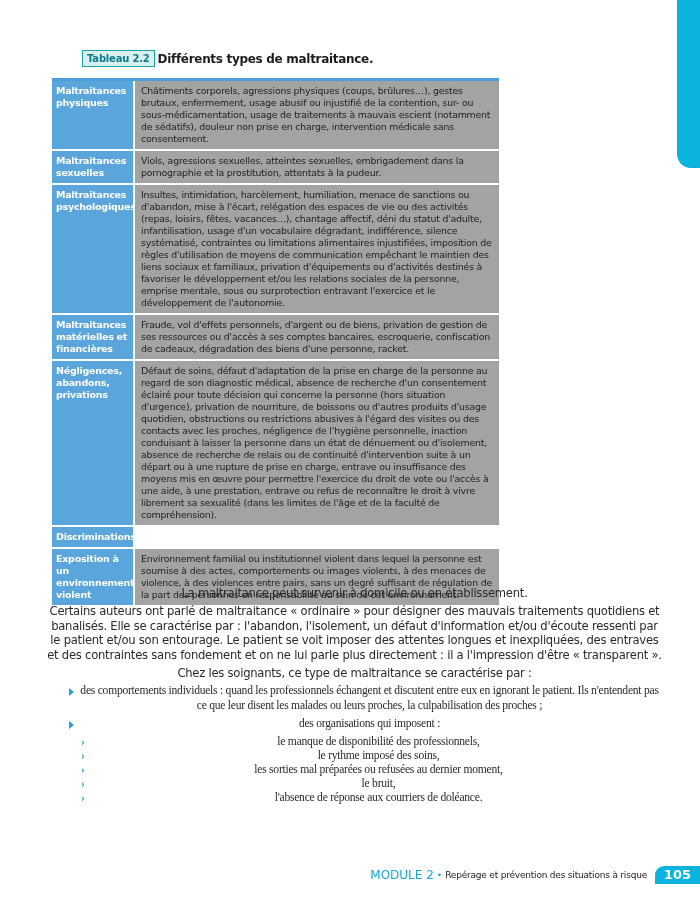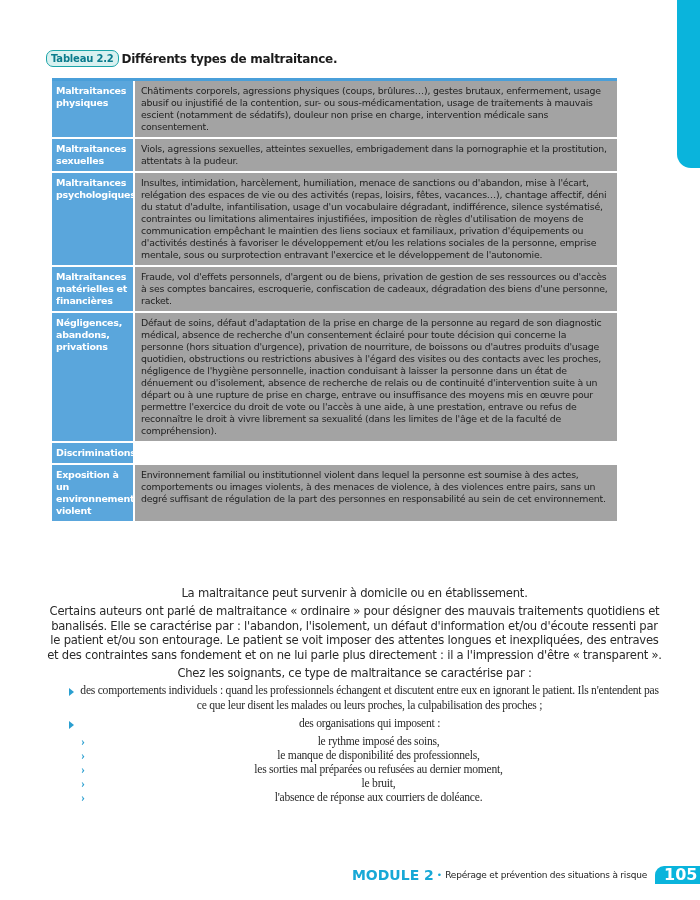--- a/index.html
+++ b/index.html
@@ -7,26 +7,26 @@
   body { position: relative; font-family: "DejaVu Sans", sans-serif; color: #222; }
 
   .side-tab {
     position: absolute; right: 0; top: 0; width: 23px; height: 168px;
     background: #0ab4dc; border-bottom-left-radius: 14px;
   }
 
   .caption { position: absolute; left: 46px; top: 50px; display: flex; align-items: center; }
   .caption-badge {
     font-family: "DejaVu Sans", sans-serif; font-size: 10px; font-weight: bold; color: #0a7b8c;
-    background: #d8f1f0; border: 1.5px solid #1aa4a8; border-radius: 7px;
-    padding: 1px 4px; line-height: 13px; letter-spacing: -0.2px;
+    background: #d8f1f0; border: 1.5px solid #1aa4a8; border-radius: 0;
+    padding: 1px 4px; line-height: 13px; letter-spacing: -0.2px; margin-left: 36px;
   }
   .caption-title { font-size: 12px; font-weight: bold; color: #1c1c1c; margin-left: 3px; letter-spacing: -0.3px; }
 
-  .table { position: absolute; left: 52px; top: 78px; width: 565px; }
+  .table { position: absolute; left: 52px; top: 78px; width: 447px; }
   .row { display: flex; border-top: 2px solid #ffffff; }
   .row:first-child { border-top: 3px solid #4a9fd9; }
   .row-head {
     width: 83px; flex-shrink: 0; background: #5aa6dc; color: #ffffff;
     font-size: 9.5px; font-weight: bold; line-height: 12px; padding: 4px 3px 4px 4px;
     letter-spacing: -0.25px; border-right: 2px solid #ffffff;
   }
   .row-body {
     flex: 1; background: #a3a3a3; color: #222; font-size: 9.4px; line-height: 12px;
     padding: 4px 6px 4px 6px; letter-spacing: -0.2px;
@@ -36,26 +36,26 @@
   .p { margin-bottom: 4px; }
   .bullets { margin-left: 23px; }
   .b1 { position: relative; padding-left: 7px; margin-bottom: 4px; font-family: Liberation Serif, serif; }
   .b1::before { content: ""; position: absolute; left: -1px; top: 4px; width: 0; height: 0;
     border-top: 4px solid transparent; border-bottom: 4px solid transparent; border-left: 5px solid #2a9fd0; }
   .sub { margin-left: 2px; margin-top: 3px; }
   .b2 { position: relative; padding-left: 16px; line-height: 14px; }
   .b2::before { content: "\203A"; position: absolute; left: 2px; top: -1px; color: #2a9fd0; font-weight: bold; font-size: 12px; }
 
   .footer { position: absolute; right: 0; top: 866px; display: flex; align-items: center; }
-  .footer-module { font-size: 14px; font-weight: bold; color: #17a8d6; letter-spacing: 0px; }
+  .footer-module { font-size: 12px; font-weight: normal; color: #17a8d6; letter-spacing: 0px; }
   .footer-dot { font-size: 9px; color: #17a8d6; margin: 0 3px; }
   .footer-title { font-size: 9px; color: #222; letter-spacing: -0.2px; }
   .page-num {
     margin-left: 8px; width: 45px; height: 18px; background: #0ab4dc; color: #fff;
-    font-size: 16px; font-weight: bold; padding-left: 9px; line-height: 18px;
+    font-size: 13px; font-weight: bold; padding-left: 9px; line-height: 18px;
     border-top-left-radius: 9px;
   }
 </style>
 </head>
 <body>
 
 <div class="side-tab"></div>
 
 <div class="caption">
   <span class="caption-badge">Tableau 2.2</span>
@@ -96,22 +96,22 @@
   <p class="p">La maltraitance peut survenir à domicile ou en établissement.</p>
   <p class="p">Certains auteurs ont parlé de maltraitance « ordinaire » pour désigner des mauvais traitements quotidiens et banalisés. Elle se caractérise par : l'abandon, l'isolement, un défaut d'information et/ou d'écoute ressenti par le patient et/ou son entourage. Le patient se voit imposer des attentes longues et inexpliquées, des entraves et des contraintes sans fondement et on ne lui parle plus directement : il a l'impression d'être « transparent ».</p>
   <p class="p">Chez les soignants, ce type de maltraitance se caractérise par :</p>
   <div class="bullets">
     <div class="b1">
       <span>des comportements individuels : quand les professionnels échangent et discutent entre eux en ignorant le patient. Ils n'entendent pas ce que leur disent les malades ou leurs proches, la culpabilisation des proches ;</span>
     </div>
     <div class="b1">
       <span>des organisations qui imposent :</span>
       <div class="sub">
+        <div class="b2">le manque de disponibilité des professionnels,</div>
         <div class="b2">le rythme imposé des soins,</div>
-        <div class="b2">le manque de disponibilité des professionnels,</div>
         <div class="b2">les sorties mal préparées ou refusées au dernier moment,</div>
         <div class="b2">le bruit,</div>
         <div class="b2">l'absence de réponse aux courriers de doléance.</div>
       </div>
     </div>
   </div>
 </div>
 
 <div class="footer">
   <span class="footer-module">MODULE 2</span>

